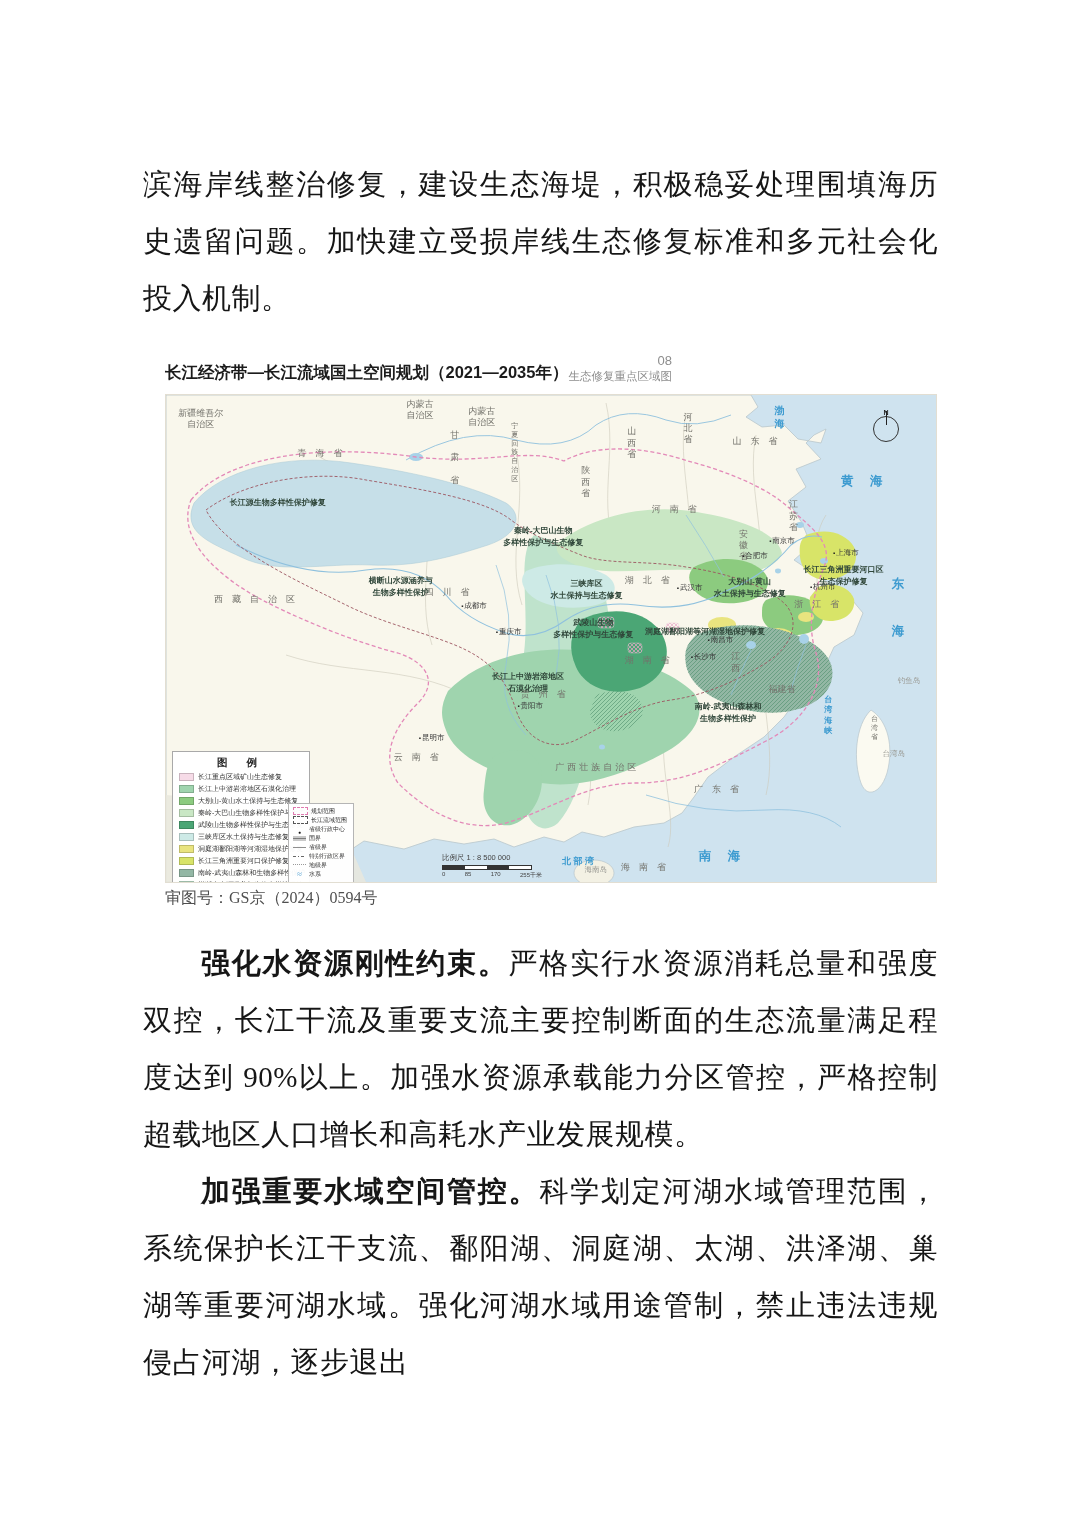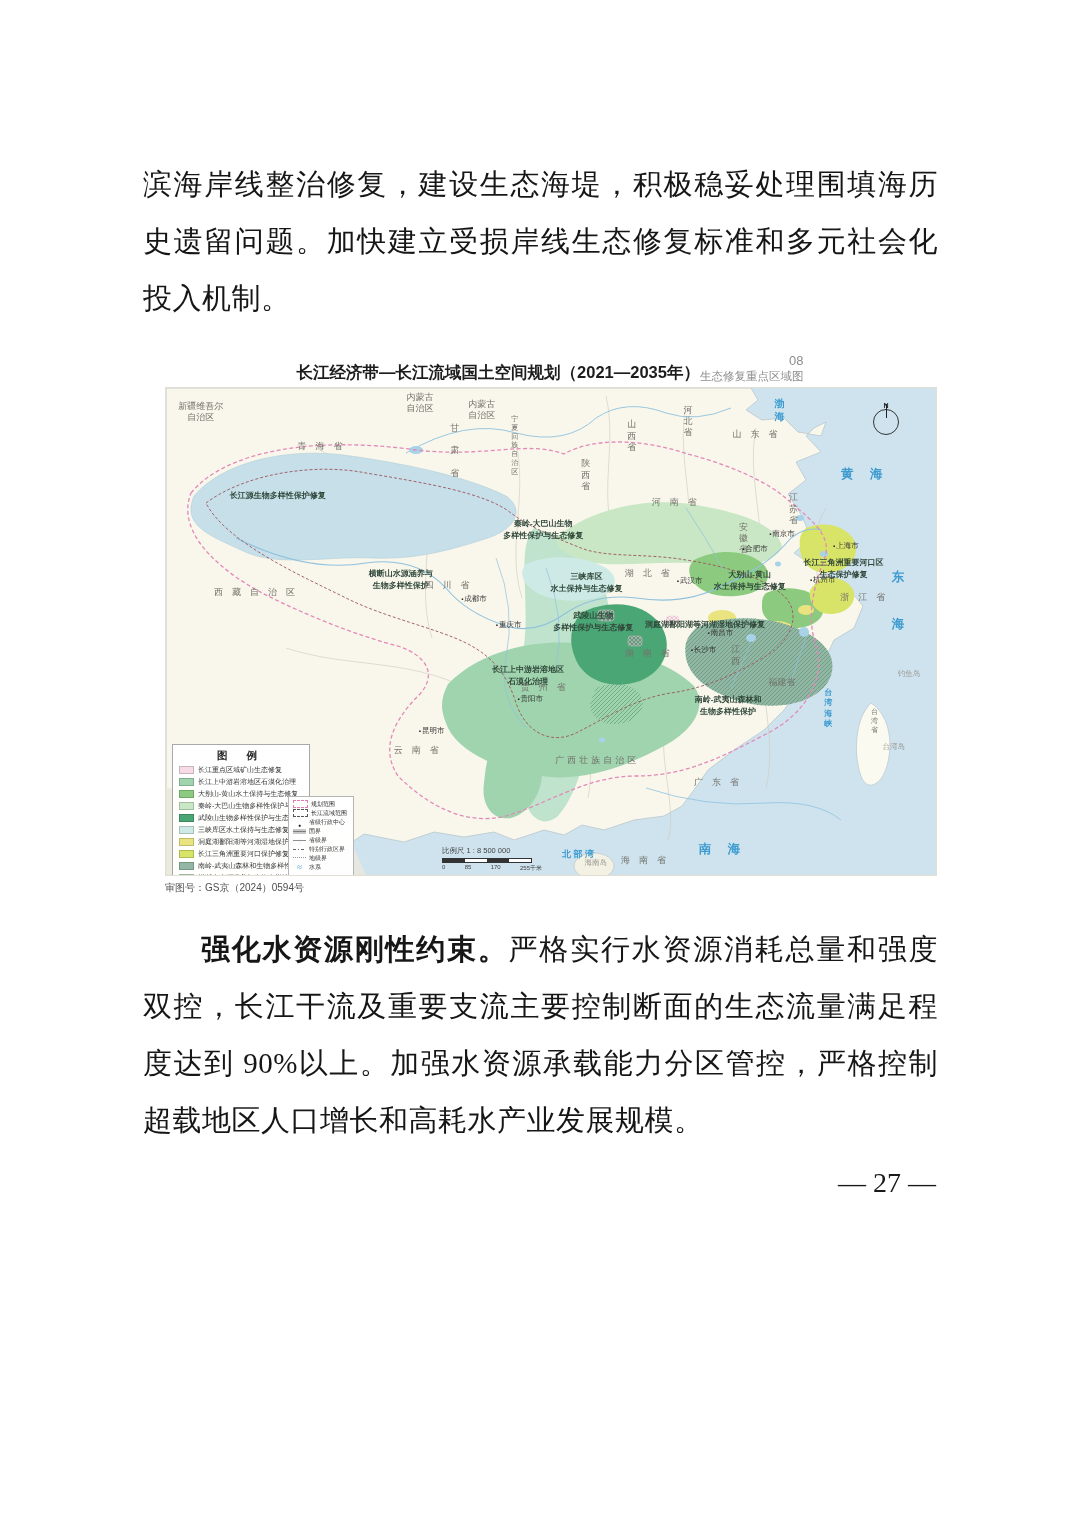--- a/index.html
+++ b/index.html
@@ -5,21 +5,21 @@
   html,body{margin:0;padding:0;background:#e8e8e8;}
   .page{position:relative;width:1080px;height:1527px;background:#ffffff;box-sizing:border-box;
         padding:156px 142px 0 143px;overflow:hidden;
         font-family:"Liberation Serif","DejaVu Serif",serif;color:#161616;}
   
   .body-text{margin:0;font-size:29px;line-height:57px;text-align:justify;letter-spacing:.5px;}
   .body-text .lead{font-weight:700;font-family:"Liberation Sans","DejaVu Sans",sans-serif;}
   .indent{text-indent:2em;}
   
   .map-figure{margin:26px 0 0 22px;width:770px;}
-  .map-header{display:flex;justify-content:center;align-items:flex-end;margin-bottom:3px;}
+  .map-header{display:flex;justify-content:flex-start;align-items:flex-end;margin-bottom:10px;}
   .map-title{font-family:"Liberation Sans","DejaVu Sans",sans-serif;font-weight:700;font-size:16.5px;color:#1c1c1c;}
   .map-meta{text-align:right;color:#8d8d8d;font-family:"Liberation Sans","DejaVu Sans",sans-serif;line-height:1.25;}
   .map-figno{font-size:13px;}
   .map-caption{font-size:11.5px;}
   .map-canvas{position:relative;width:770px;height:487px;background:#f9f7ec;border:1px solid #e2ded2;overflow:hidden;}
   .map-canvas svg{position:absolute;left:0;top:0;}
   
   .ml{position:absolute;transform:translate(-50%,-50%);white-space:pre-line;text-align:center;
       font-family:"Liberation Sans","DejaVu Sans",sans-serif;pointer-events:none;line-height:1.2;}
   .pv{color:#73726b;font-size:9px;}
@@ -60,21 +60,21 @@
   .scale-label{font-size:7.5px;margin-bottom:2px;}
   .scale-bar{height:3px;width:88px;border:1px solid #333;
              background:linear-gradient(90deg,#333 0 25%,#fff 25% 50%,#333 50% 75%,#fff 75% 100%);}
   .scale-ticks{display:flex;justify-content:space-between;width:100px;font-size:6px;margin-top:1px;}
   
   .compass{position:absolute;left:706px;top:14px;width:28px;text-align:center;
            font-family:"Liberation Sans","DejaVu Sans",sans-serif;color:#222;}
   .compass .n{font-size:7px;font-weight:700;}
   .compass .circle{width:24px;height:24px;border:1px solid #333;border-radius:50%;margin:0 auto;position:relative;}
   .compass .needle{position:absolute;left:50%;top:-6px;width:1px;height:14px;background:#222;}
-  .approval{font-size:10px;color:#4f4f4f;margin-top:5px;font-family:Liberation Sans, sans-serif;}
+  .approval{font-size:16px;color:#4f4f4f;margin-top:5px;font-family:Liberation Serif, serif;}
   
   .section-heading{margin:42px 0 0;text-align:center;font-size:32px;font-weight:700;
       font-family:"Liberation Sans","DejaVu Sans",sans-serif;color:#111;letter-spacing:1px;}
   .p1{margin-top:26px;}
   .page-number{margin-top:18px;text-align:right;font-size:28px;color:#1a1a1a;padding-right:2px;}
 </style>
 </head>
 <body>
 
 <div class="page">
@@ -206,21 +206,21 @@
 省</span>
       <span class="ml pv" style="left:76.5%;top:9.5%;">山　东　省</span>
       <span class="ml pv" style="left:66%;top:23.5%;">河　南　省</span>
       <span class="ml pv pv-v" style="left:81.5%;top:25%;">江
 苏
 省</span>
       <span class="ml pv pv-v" style="left:75%;top:31%;">安
 徽
 省</span>
       <span class="ml pv" style="left:62.5%;top:38%;">湖　北　省</span>
-      <span class="ml pv" style="left:84.5%;top:43%;margin-left:46px;">浙　江　省</span>
+      <span class="ml pv" style="left:84.5%;top:43%;">浙　江　省</span>
       <span class="ml pv" style="left:62.5%;top:54.5%;">湖　南　省</span>
       <span class="ml pv pv-v" style="left:74%;top:55%;">江
 西</span>
       <span class="ml pv" style="left:80%;top:60.5%;">福建省</span>
       <span class="ml pv" style="left:49%;top:61.5%;">贵　州　省</span>
       <span class="ml pv" style="left:32.5%;top:74.5%;">云　南　省</span>
       <span class="ml pv" style="left:56%;top:76.5%;letter-spacing:3px;">广西壮族自治区</span>
       <span class="ml pv" style="left:71.5%;top:76.5%;margin-top:22px;">广　东　省</span>
       <span class="ml pv" style="left:11.5%;top:42%;">西　藏　自　治　区</span>
       <span class="ml pv" style="left:36.5%;top:40.5%;">四　川　省</span>
@@ -376,15 +376,17 @@
       </div>
     </div>
 
     <div class="approval">审图号：GS京（2024）0594号</div>
   </figure>
 
 
   <p class="body-text indent p1">
     <span class="lead">强化水资源刚性约束。</span><span>严格实行水资源消耗总量和强度双控，长江干流及重要支流主要控制断面的生态流量满足程度达到 90%以上。加强水资源承载能力分区管控，严格控制超载地区人口增长和高耗水产业发展规模。</span>
   </p>
-
-  <div class="page-number">— 27 —</div>
+  <p class="body-text indent">
+    <span class="lead">加强重要水域空间管控。</span><span>科学划定河湖水域管理范围，系统保护长江干支流、鄱阳湖、洞庭湖、太湖、洪泽湖、巢湖等重要河湖水域。强化河湖水域用途管制，禁止违法违规侵占河湖，逐步退出</span>
+  </p>
+
 </div>
 
 </body></html>

